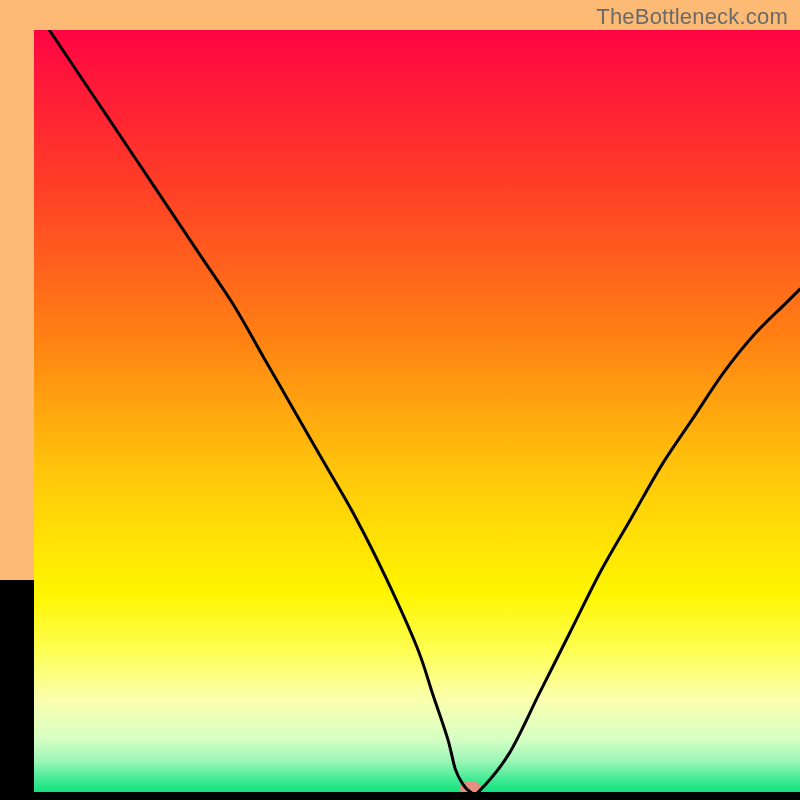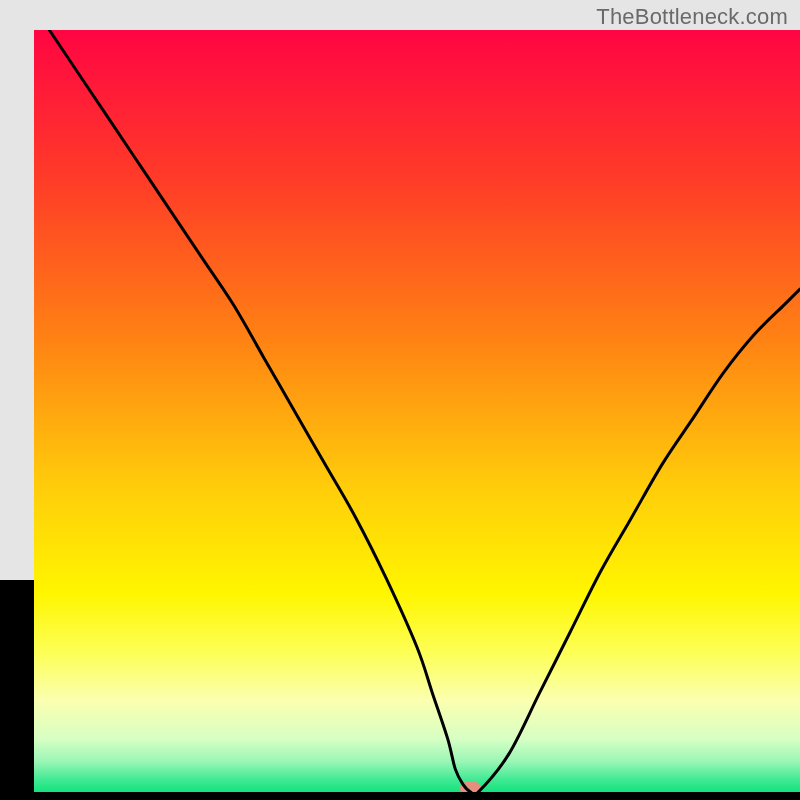--- a/index.html
+++ b/index.html
@@ -7,21 +7,21 @@
     padding: 0;
     width: 800px;
     height: 800px;
     background: #000;
     overflow: hidden;
   }
   .chart-wrap {
     position: relative;
     width: 800px;
     height: 580px;
-    background: #e5e5e5;
+    background: #fdba74;
   }
   .watermark {
     position: absolute;
     top: 4px;
     right: 12px;
     font-family: Arial, Helvetica, sans-serif;
     font-size: 22px;
     font-weight: 500;
     color: #6a6a6a;
     letter-spacing: 0.2px;

